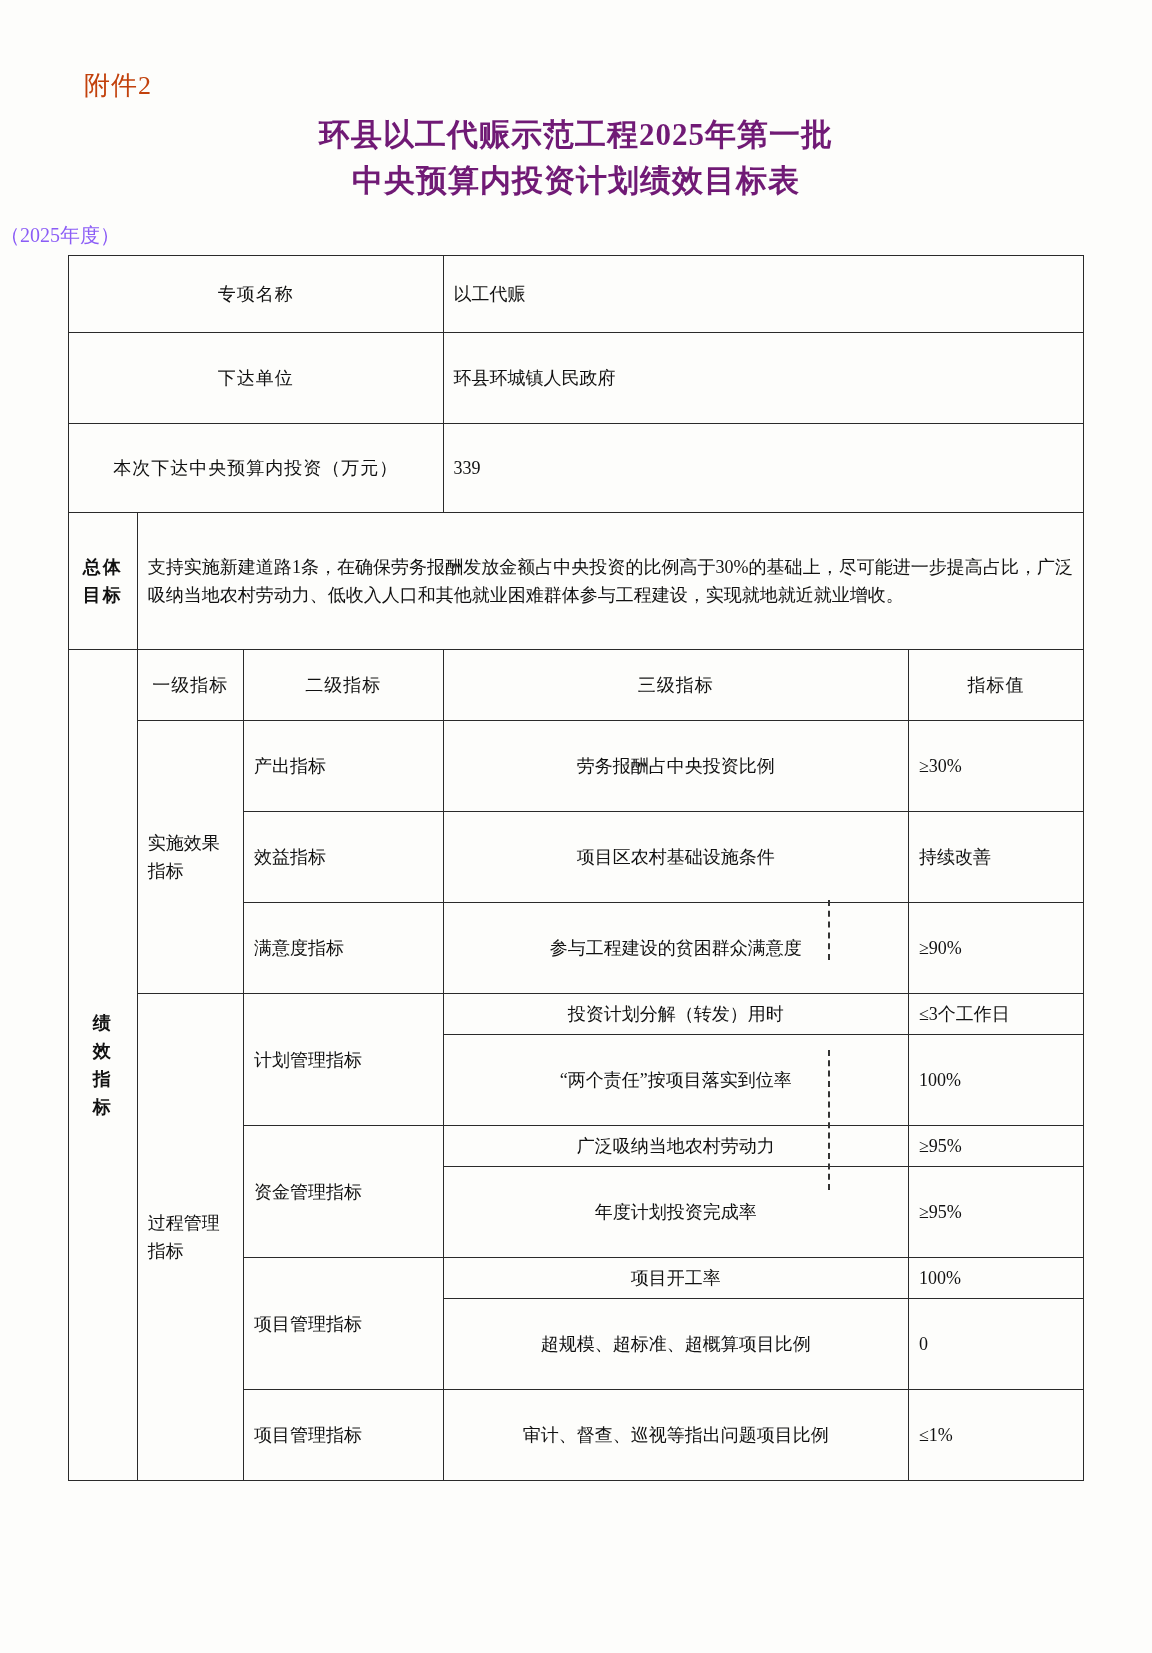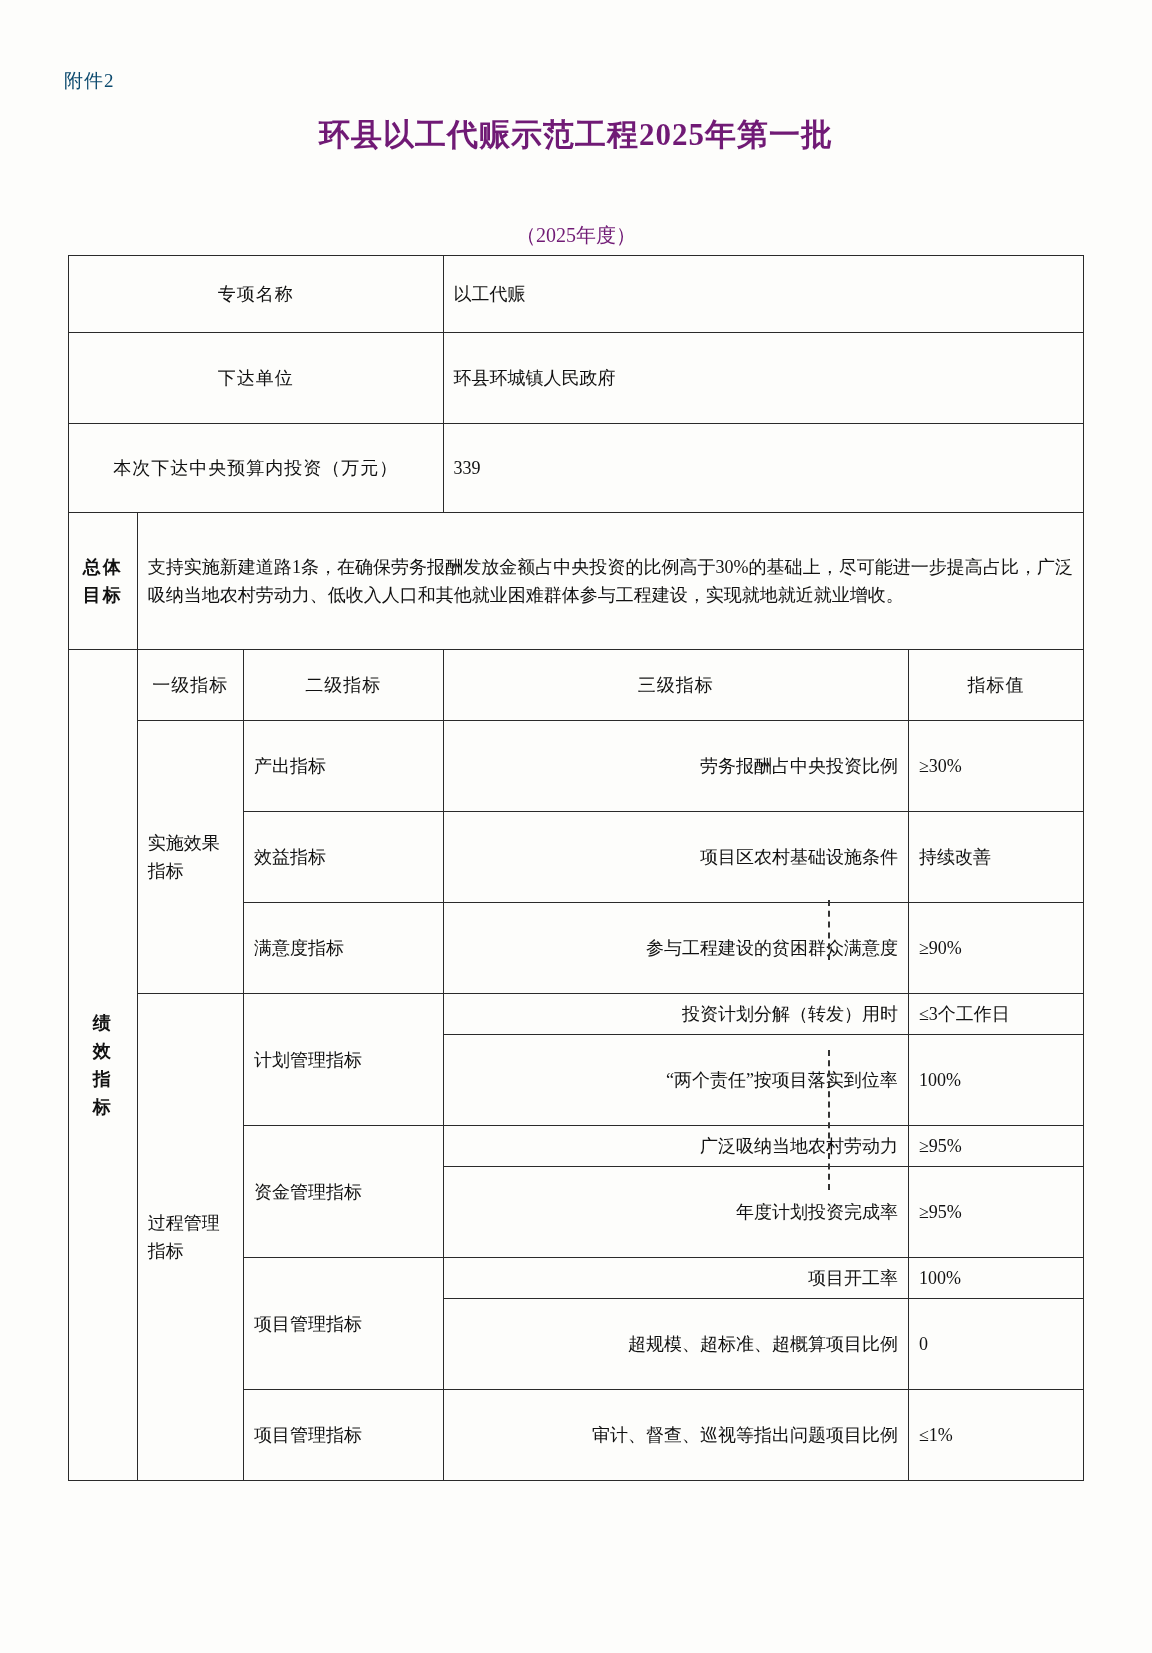--- a/index.html
+++ b/index.html
@@ -15,25 +15,25 @@
     color: #111111;
     overflow: hidden;
   }
   .page {
     position: absolute;
     inset: 0;
     background: #fdfdfb;
   }
   .attach-label {
     position: absolute;
-    left: 64px;
+    left: 84px;
     top: 68px;
-    font-size: 19px;
+    font-size: 26px;
     letter-spacing: 1px;
-    color: #0c4a6e;
+    color: #c2410c;
     font-family: "Liberation Serif", serif;
   }
   .doc-title {
     position: absolute;
     left: 0;
     right: 0;
     top: 112px;
     text-align: center;
     font-size: 31px;
     font-weight: bold;
@@ -41,42 +41,42 @@
     letter-spacing: 1px;
     color: #701a75;
     font-family: "Liberation Serif", serif;
   }
   .doc-title .line2 { display: block; }
   .doc-year {
     position: absolute;
     left: 0;
     right: 0;
     top: 222px;
-    text-align: center;
+    text-align: left;
     font-size: 20px;
-    color: #701a75;
+    color: #8b5cf6;
   }
   table.grid {
     position: absolute;
     left: 68px;
     top: 255px;
     width: 1016px;
     border-collapse: collapse;
     table-layout: fixed;
   }
   table.grid td {
     border: 1px solid #2a2a2a;
     padding: 6px 10px;
     font-size: 18px;
     vertical-align: middle;
     line-height: 28px;
     color: #111;
   }
   td.center { text-align: left; }
-  td.left { text-align: right; }
+  td.left { text-align: center; }
   .bold { font-weight: bold; }
   .label-cell {
     text-align: center;
     font-weight: normal;
     letter-spacing: 1px;
   }
   .vlabel {
     text-align: center;
     font-weight: bold;
     letter-spacing: 2px;
@@ -101,20 +101,21 @@
 </style>
 </head>
 <body>
 
 <div class="page">
 
   <div class="attach-label">附件2</div>
 
   <div class="doc-title">
     <span class="line1">环县以工代赈示范工程2025年第一批</span>
+    <span class="line2">中央预算内投资计划绩效目标表</span>
   </div>
 
   <div class="doc-year">（2025年度）</div>
 
   <table class="grid">
     <colgroup>
       <col style="width:62px">
       <col style="width:96px">
       <col style="width:180px">
       <col style="width:420px">

